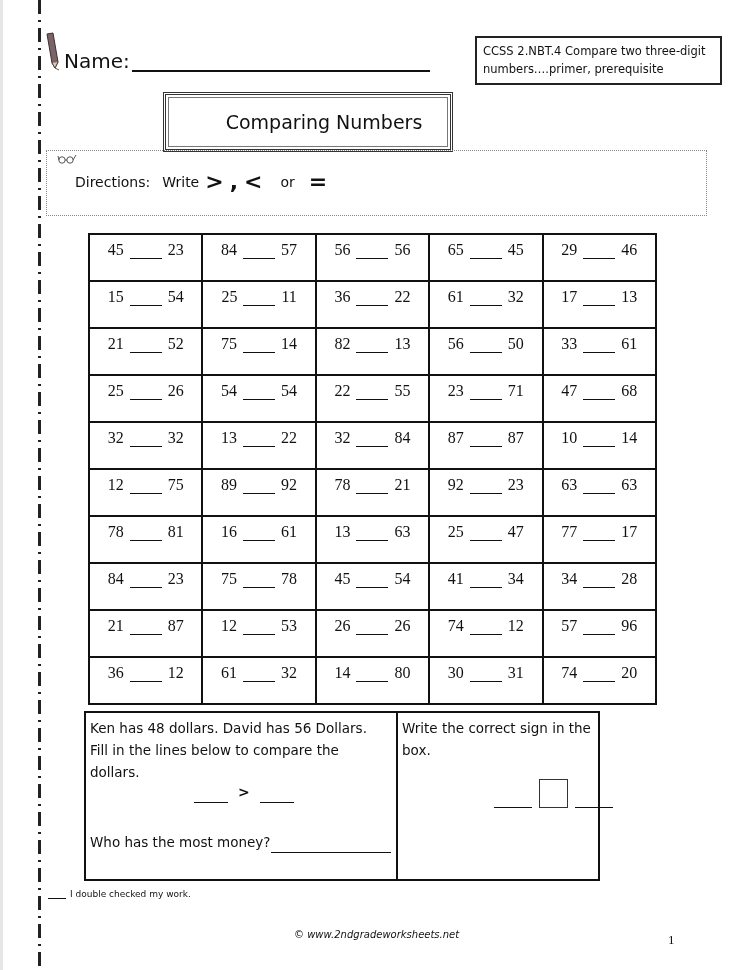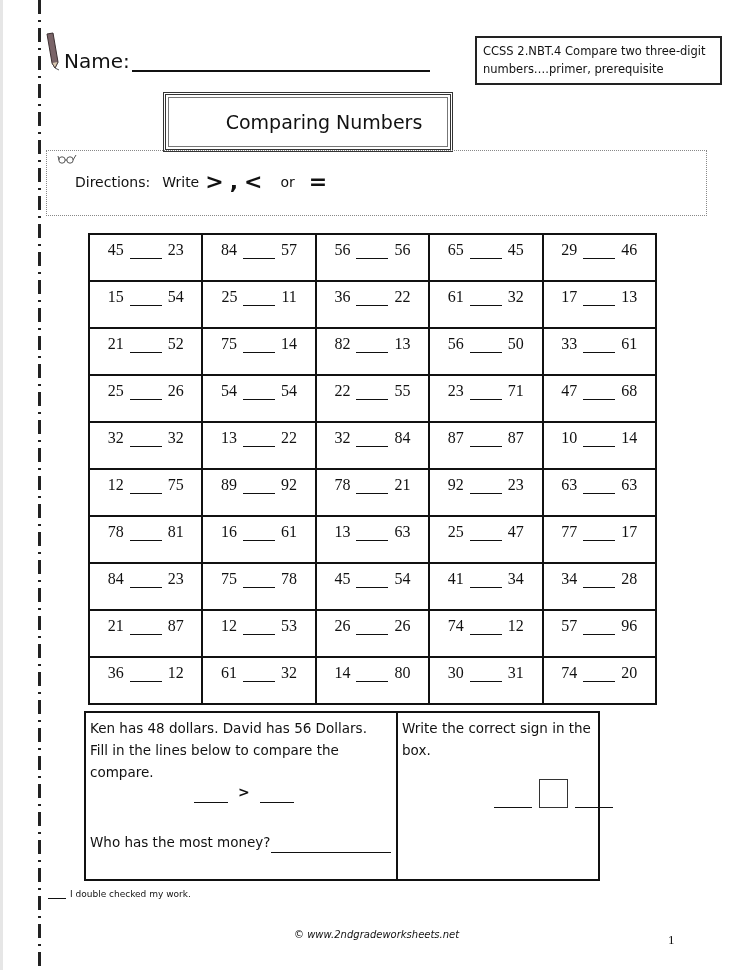--- a/index.html
+++ b/index.html
@@ -459,21 +459,21 @@
           </div>
         </td>
       </tr>
     </tbody>
 </table>
 
 <div class="bottom-box">
   <div class="bl">
     <div>Ken has 48 dollars.  David has 56 Dollars.</div>
     <div>Fill in the lines below to compare the</div>
-    <div>compare.</div>
+    <div>dollars.</div>
     <div class="cmp-line">
       <div class="short"></div>
       <span class="gt">&gt;</span>
       <div class="short"></div>
     </div>
     <div class="who">
       <span>Who has the most money?</span>
       <div class="line"></div>
     </div>
   </div>

